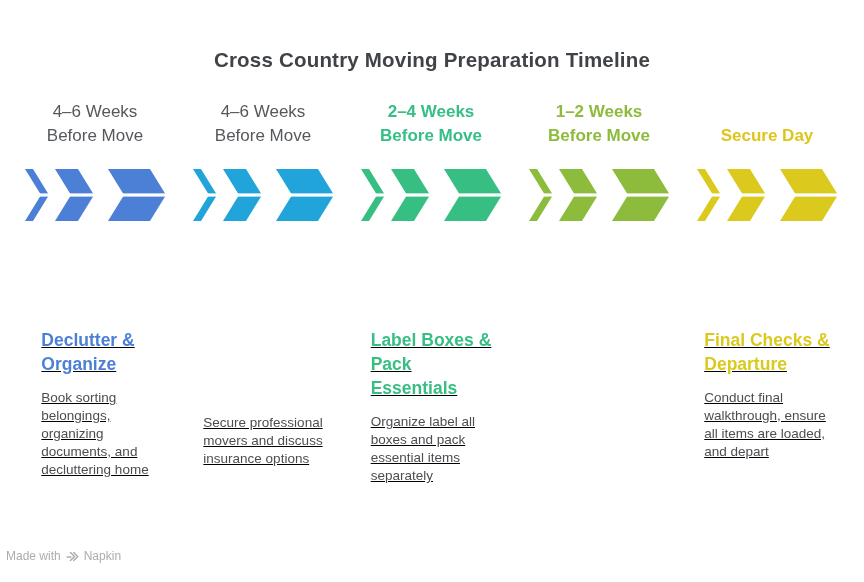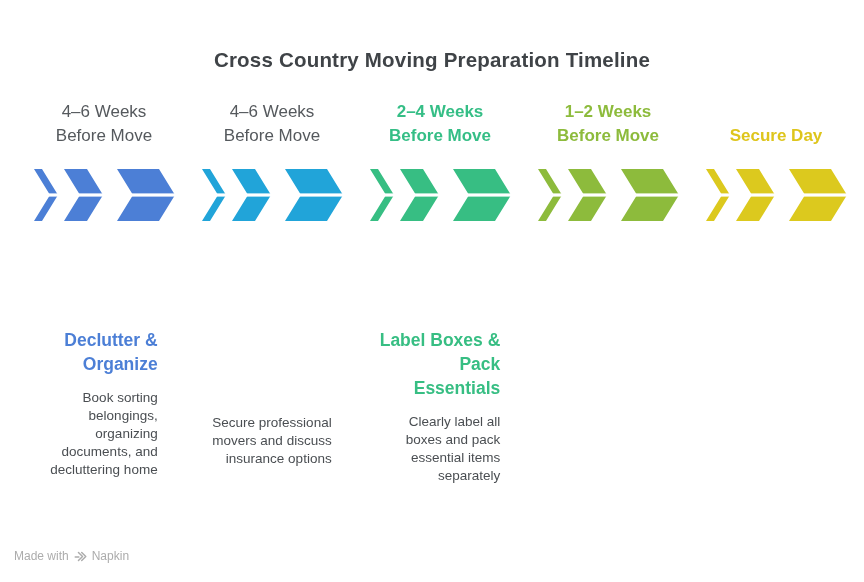--- a/index.html
+++ b/index.html
@@ -14,60 +14,60 @@
     margin:0;
     padding-top:48px;
     text-align:center;
     font-size:20.5px;
     font-weight:700;
     color:#3F4347;
     letter-spacing:0.2px;
   }
   .grid {
     margin-top:28px;
-    padding:0 20px;
+    padding:0 11px;
     display:grid;
     grid-template-columns:repeat(5,168px);
   }
   .col { display:flex; flex-direction:column; align-items:center; }
   .col-header {
     height:48px;
     display:flex;
     align-items:flex-end;
     justify-content:center;
   }
   .col-header span {
     display:block;
     text-align:center;
     font-size:17px;
     font-weight:700;
     line-height:24px;
     white-space:pre-line;
   }
   .col-header.muted span { font-weight:400; }
   .arrows { margin-top:21px; display:block; }
-  .content { text-align:right; }
+  .content { text-align:left;text-decoration:underline; }
   .content.high { margin-top:107px; }
   .content.low  { margin-top:180px; }
   .step-title {
     font-size:17.5px;
     font-weight:700;
     line-height:24px;
     white-space:pre-line;
   }
   .step-desc {
     margin-top:13px;
     font-size:13.5px;
     line-height:18px;
     color:#4A4E52;
     white-space:pre-line;
   }
   .footer {
     position:absolute;
-    left:14px; bottom:19px;
+    left:6px; bottom:19px;
     display:flex; align-items:center; gap:5px;
     color:#ACACAC;
     font-size:12px;
   }
 </style>
 </head>
 <body>
 
 <div class="canvas">
 
@@ -123,21 +123,21 @@
       <svg class="arrows" width="141" height="52" viewBox="0 0 141 52">
         <polygon points="0,0 8,0 24,26 8,52 0,52 16,26" fill="#37BE83"></polygon>
         <polygon points="30,0 53,0 69,26 53,52 30,52 46,26" fill="#37BE83"></polygon>
         <polygon points="83,0 125,0 141,26 125,52 83,52 99,26" fill="#37BE83"></polygon>
         <rect x="0" y="24.4" width="141" height="3.2" fill="#ffffff"></rect>
       </svg>
       <div class="content high">
         <div class="step-title" style="color: rgb(55, 190, 131);">Label Boxes &amp;
 Pack
 Essentials</div>
-        <div class="step-desc">Clearly label all
+        <div class="step-desc">Organize label all
 boxes and pack
 essential items
 separately</div>
       </div>
     </div>
 
     <div class="col">
       <div class="col-header">
         <span style="color: rgb(141, 187, 60);">1–2 Weeks
 Before Move</span>
@@ -153,20 +153,28 @@
     <div class="col">
       <div class="col-header">
         <span style="color: rgb(222, 197, 28);">Secure Day</span>
       </div>
       <svg class="arrows" width="141" height="52" viewBox="0 0 141 52">
         <polygon points="0,0 8,0 24,26 8,52 0,52 16,26" fill="#DCC91E"></polygon>
         <polygon points="30,0 53,0 69,26 53,52 30,52 46,26" fill="#DCC91E"></polygon>
         <polygon points="83,0 125,0 141,26 125,52 83,52 99,26" fill="#DCC91E"></polygon>
         <rect x="0" y="24.4" width="141" height="3.2" fill="#ffffff"></rect>
       </svg>
+      <div class="content high">
+        <div class="step-title" style="color: rgb(220, 201, 30);">Final Checks &amp;
+Departure</div>
+        <div class="step-desc">Conduct final
+walkthrough, ensure
+all items are loaded,
+and depart</div>
+      </div>
     </div>
 
   </div>
 
   <div class="footer">
     <span>Made with</span>
     <svg width="13" height="13" viewBox="0 0 16 16" fill="none" stroke="#ACACAC" stroke-width="1.8" stroke-linecap="round" stroke-linejoin="round">
       <path d="M1.5 8.5 H6"></path>
       <path d="M5.5 3 L10.5 8 L5.5 13"></path>
       <path d="M9.5 3 L14.5 8 L9.5 13"></path>

